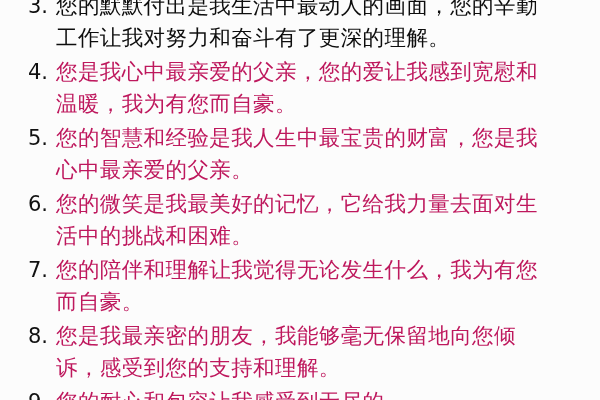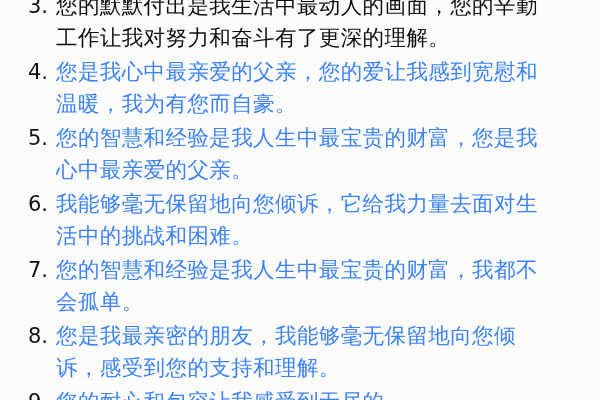--- a/index.html
+++ b/index.html
@@ -43,21 +43,21 @@
     font-size: 21px;
     line-height: 32px;
     color: #111111;
     font-family: "DejaVu Sans", "Liberation Sans", sans-serif;
     letter-spacing: 0px;
   }
   .text {
     flex: 1 1 auto;
     font-size: 21.5px;
     line-height: 32px;
-    color: #3b82f6;
+    color: #be185d;
     padding-right: 46px;
     letter-spacing: 0.4px;
     font-family: "DejaVu Sans", "Liberation Sans", sans-serif;
     word-break: break-all;
   }
   .item.clipped-top .text,
   .item.clipped-top .num {
     color: #0d0d0d;
   }
 </style>
@@ -77,26 +77,26 @@
       <span class="text">您是我心中最亲爱的父亲，您的爱让我感到宽慰和温暖，我为有您而自豪。</span>
     </li>
 
     <li class="item">
       <span class="num">5.</span>
       <span class="text">您的智慧和经验是我人生中最宝贵的财富，您是我心中最亲爱的父亲。</span>
     </li>
 
     <li class="item">
       <span class="num">6.</span>
-      <span class="text">我能够毫无保留地向您倾诉，它给我力量去面对生活中的挑战和困难。</span>
+      <span class="text">您的微笑是我最美好的记忆，它给我力量去面对生活中的挑战和困难。</span>
     </li>
 
     <li class="item">
       <span class="num">7.</span>
-      <span class="text">您的智慧和经验是我人生中最宝贵的财富，我都不会孤单。</span>
+      <span class="text">您的陪伴和理解让我觉得无论发生什么，我为有您而自豪。</span>
     </li>
 
     <li class="item">
       <span class="num">8.</span>
       <span class="text">您是我最亲密的朋友，我能够毫无保留地向您倾诉，感受到您的支持和理解。</span>
     </li>
 
     <li class="item">
       <span class="num">9.</span>
       <span class="text">您的耐心和包容让我感受到无尽的</span>

